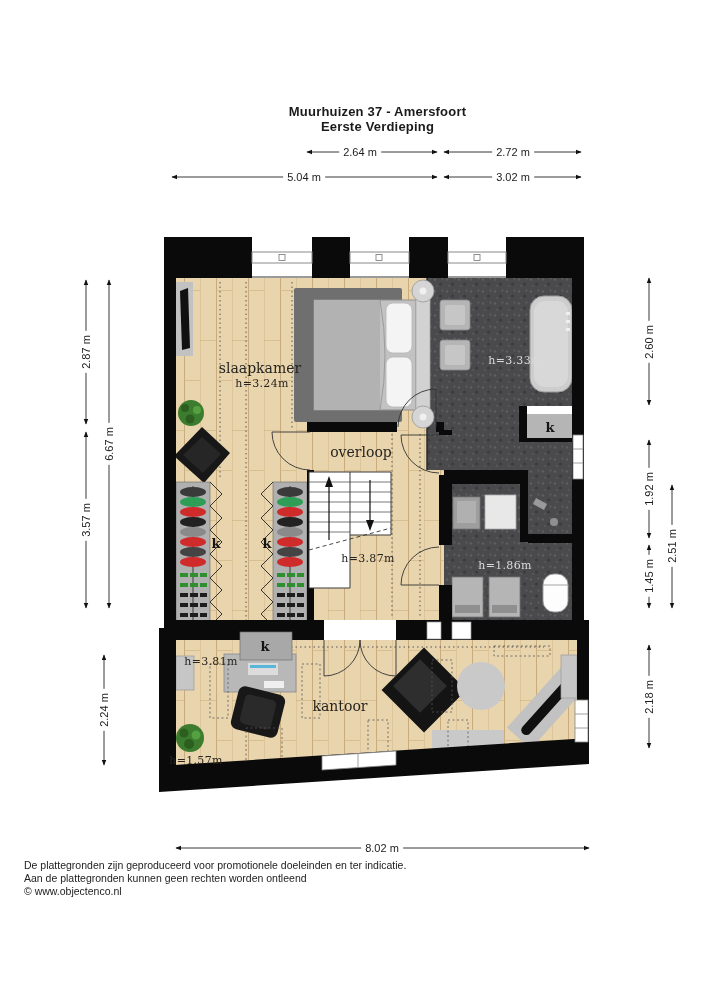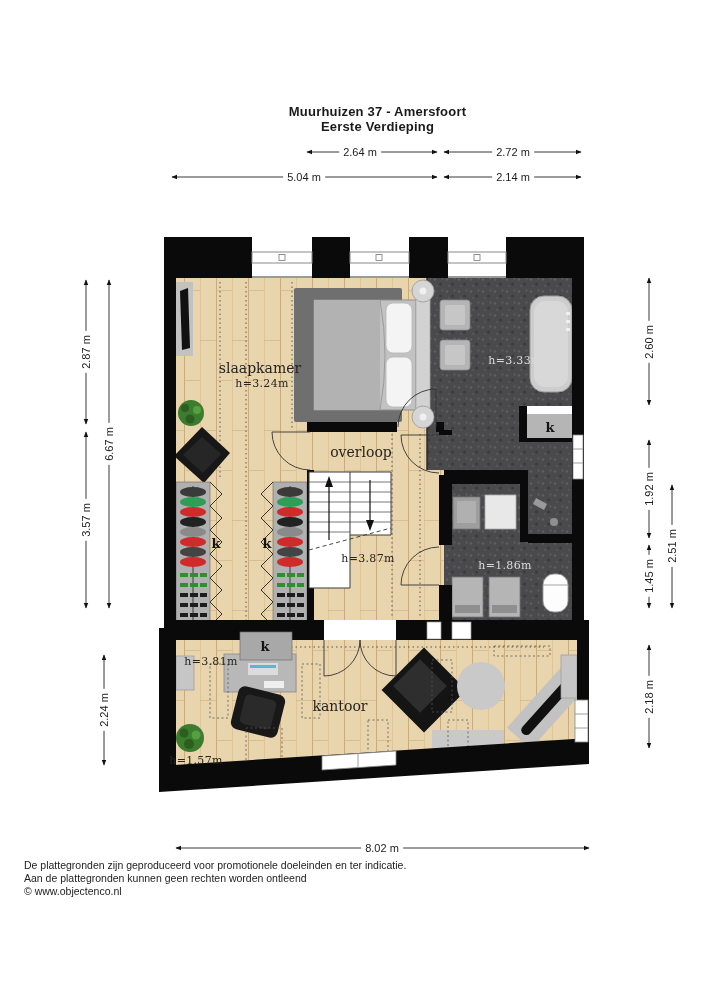--- a/index.html
+++ b/index.html
@@ -334,21 +334,21 @@
       <line x1="625" y1="545" x2="625" y2="608"></line>
       <line x1="648" y1="485" x2="648" y2="608"></line>
       <line x1="625" y1="645" x2="625" y2="748"></line>
       <line x1="152" y1="848" x2="565" y2="848"></line>
     </g>
   </svg>
 
   <div class="dim" style="left:336px;top:152px">2.64 m</div>
   <div class="dim" style="left:489px;top:152px">2.72 m</div>
   <div class="dim" style="left:280px;top:177px">5.04 m</div>
-  <div class="dim" style="left:489px;top:177px">2.14 m</div>
+  <div class="dim" style="left:489px;top:177px">3.02 m</div>
   <div class="dim v" style="left:62px;top:352px">2.87 m</div>
   <div class="dim v" style="left:62px;top:520px">3.57 m</div>
   <div class="dim v" style="left:85px;top:444px">6.67 m</div>
   <div class="dim v" style="left:80px;top:710px">2.24 m</div>
   <div class="dim v" style="left:625px;top:342px">2.60 m</div>
   <div class="dim v" style="left:625px;top:489px">1.92 m</div>
   <div class="dim v" style="left:625px;top:576px">1.45 m</div>
   <div class="dim v" style="left:648px;top:546px">2.51 m</div>
   <div class="dim v" style="left:625px;top:697px">2.18 m</div>
   <div class="dim" style="left:358px;top:848px">8.02 m</div>

